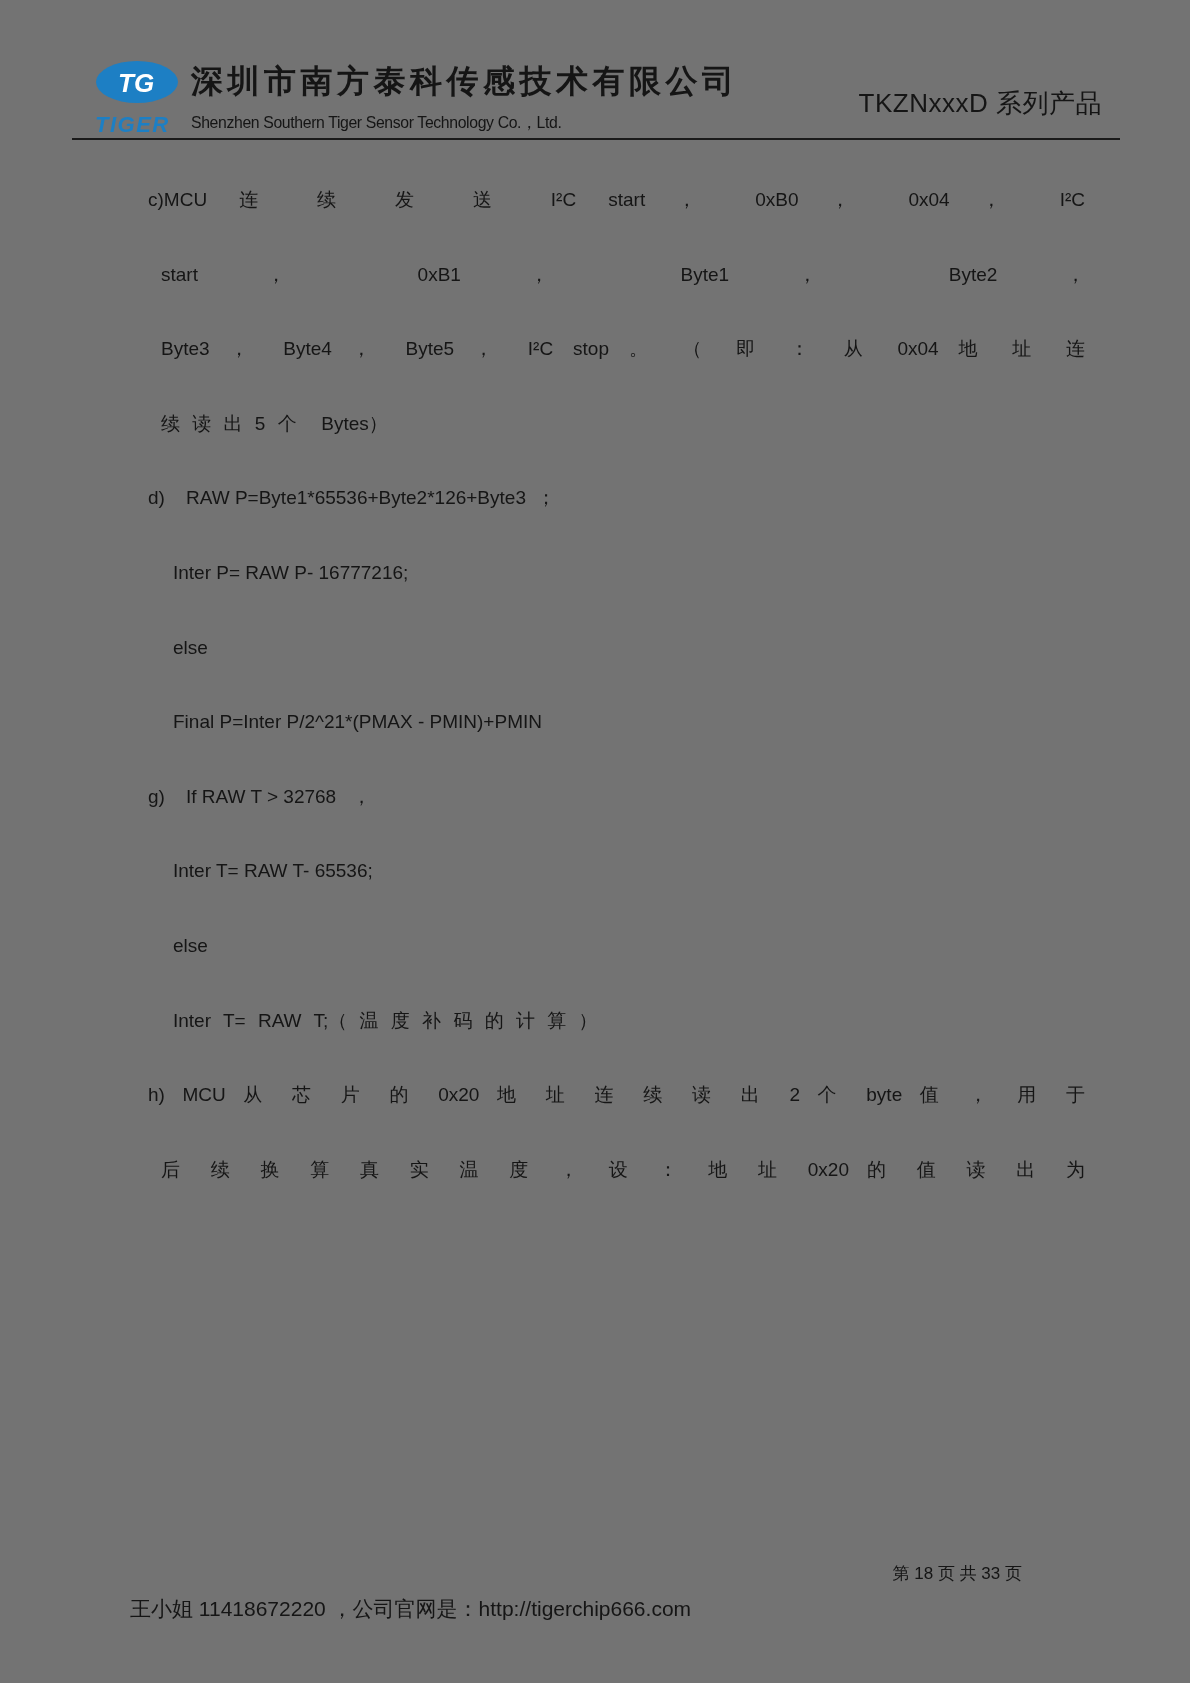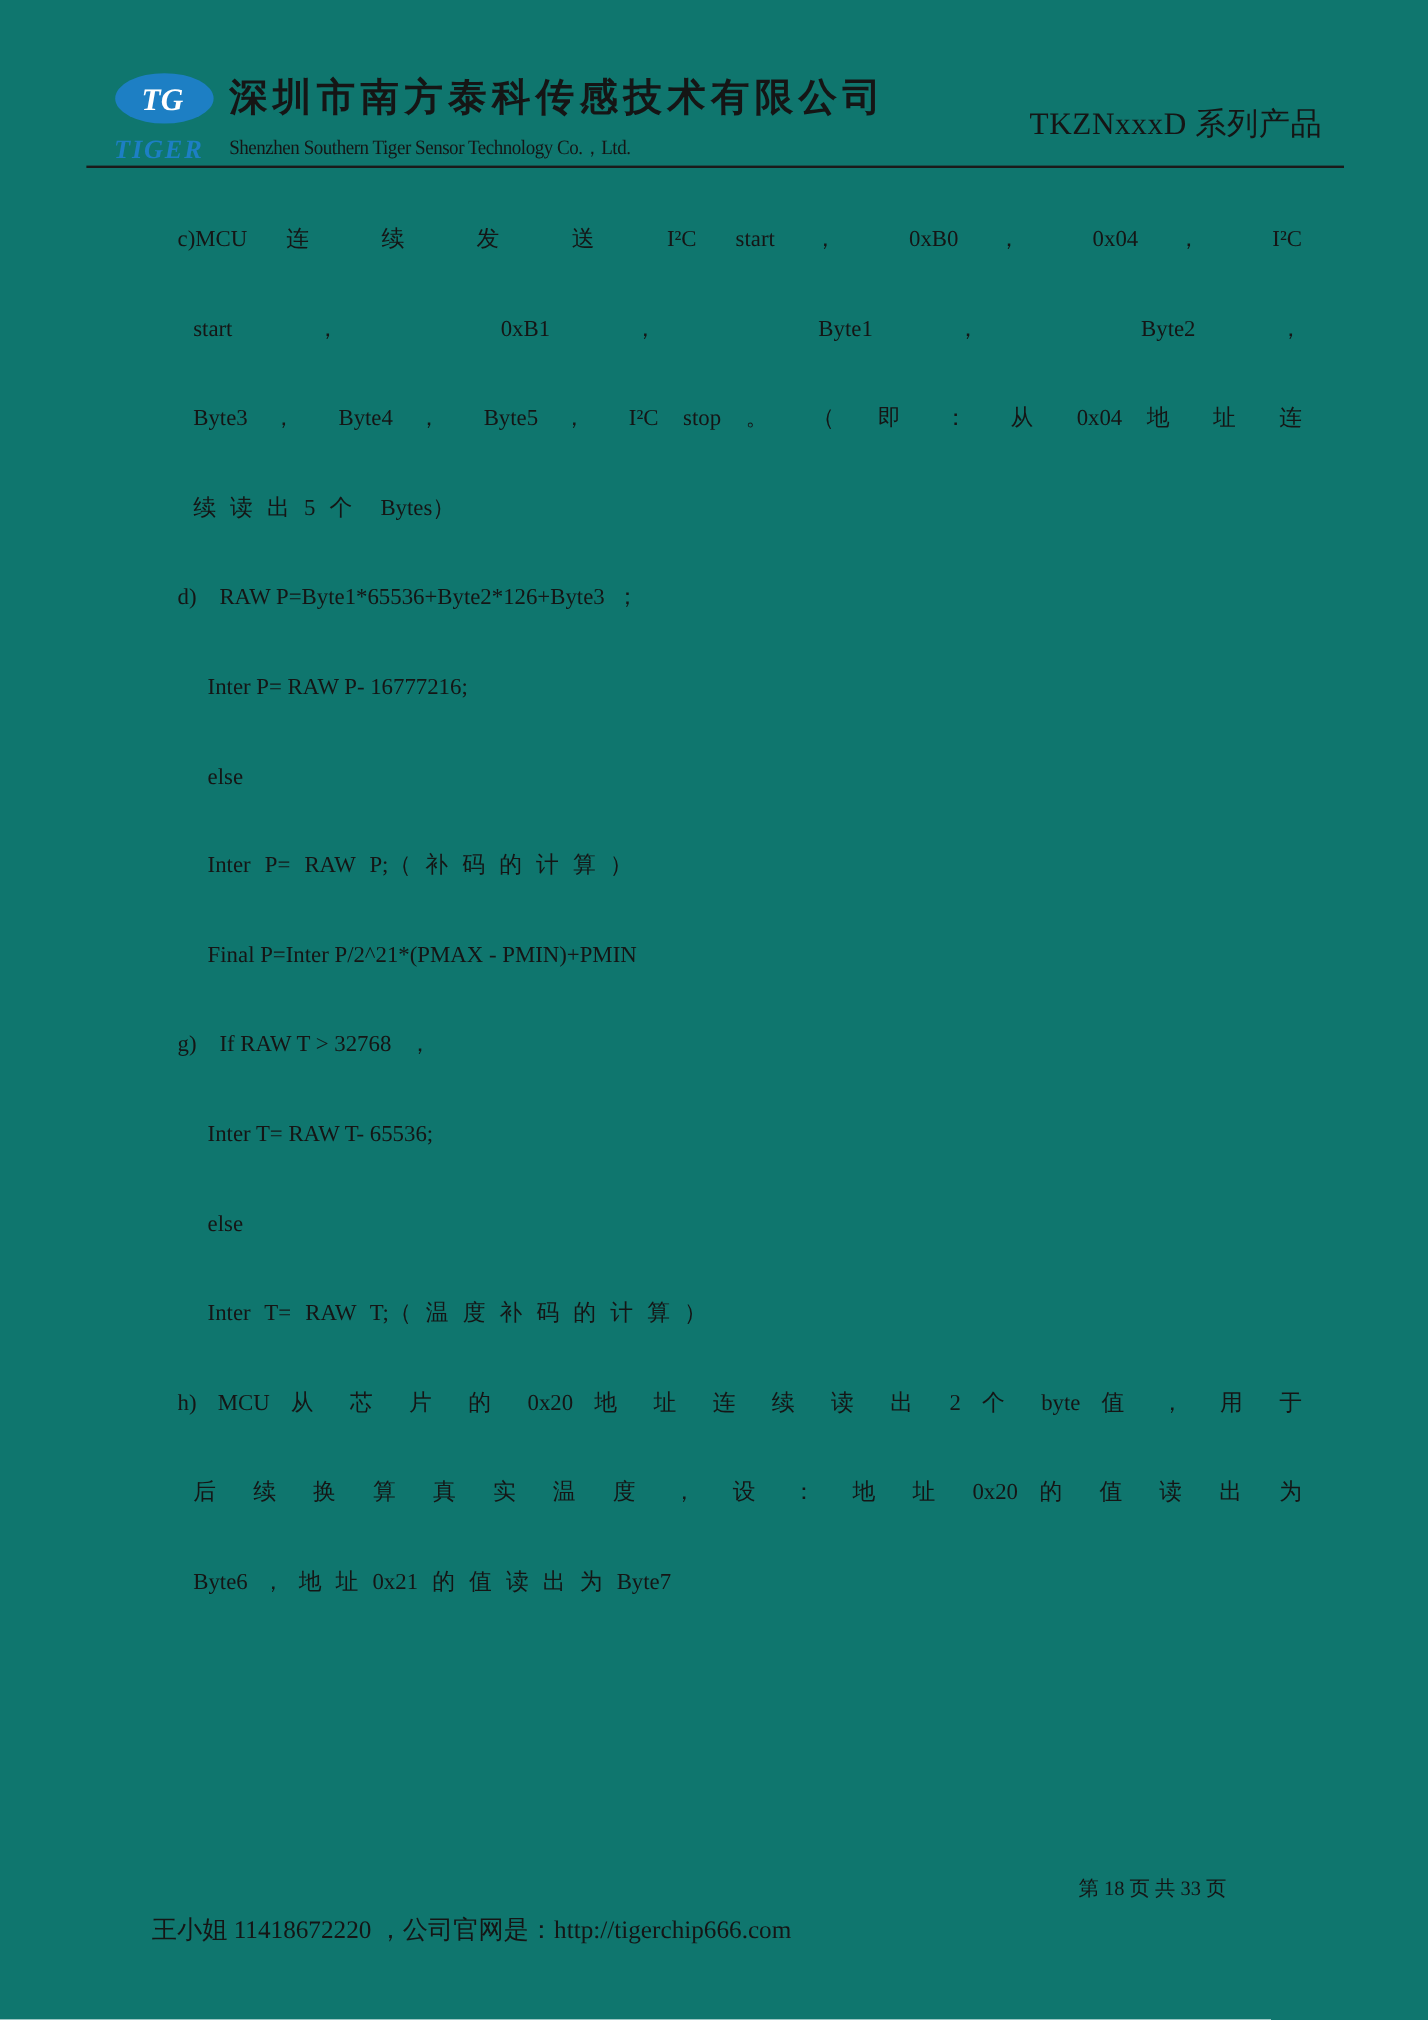--- a/index.html
+++ b/index.html
@@ -1,22 +1,22 @@
 <!DOCTYPE html>
 <html><head>
 <meta charset="utf-8">
 <style>
   html,body { margin:0; padding:0; background:#ffffff; }
   .page {
     position: relative;
     width: 1190px; height: 1683px;
     margin: 0 auto;
-    background: #0f766e;
+    background: #737373;
     color: #151515;
-    font-family: Liberation Serif, serif;
+    font-family: Liberation Sans, sans-serif;
     overflow: hidden;
   }
 
   
   .hdr { position: absolute; left: 95px; top: 52px; right: 88px; height: 86px; }
   .logo { position: absolute; left: 0; top: 8px; width: 92px; height: 80px; }
   .company { position: absolute; left: 96px; top: 8px; }
   .company-cn { font-size: 32px; font-weight: 700; letter-spacing: 4.5px; white-space: nowrap; text-align: right; }
   .company-en { font-size: 17px; letter-spacing: -0.4px; margin-top: 7px; white-space: nowrap;
                 transform: scaleX(0.93); transform-origin: left center; }
@@ -57,29 +57,27 @@
   <div class="rule"></div>
 
   <main class="doc">
     <div class="ln jf">c)MCU 连 续 发 送 I²C start ， 0xB0 ， 0x04 ， I²C</div>
     <div class="ln jf ind">start ， 0xB1 ， Byte1 ， Byte2 ，</div>
     <div class="ln jf ind">Byte3 ， Byte4 ， Byte5 ， I²C&nbsp;stop 。 （ 即 ： 从 0x04 地 址 连</div>
     <div class="ln ind gap">续 读 出 5 个  Bytes）</div>
     <div class="ln">d)    RAW P=Byte1*65536+Byte2*126+Byte3  ；</div>
     <div class="ln code">Inter P= RAW P- 16777216;</div>
     <div class="ln code">else</div>
-    <div class="ln code gap">Inter P= RAW P;（ 补 码 的 计 算 ）</div>
     <div class="ln code">Final P=Inter P/2^21*(PMAX - PMIN)+PMIN</div>
     <div class="ln">g)    If RAW T &gt; 32768   ，</div>
     <div class="ln code">Inter T= RAW T- 65536;</div>
     <div class="ln code">else</div>
     <div class="ln code gap">Inter T= RAW T;（ 温 度 补 码 的 计 算 ）</div>
     <div class="ln jf">h) MCU 从 芯 片 的 0x20 地 址 连 续 读 出 2 个 byte 值 ， 用 于</div>
     <div class="ln jf ind">后 续 换 算 真 实 温 度 ， 设 ： 地 址 0x20 的 值 读 出 为</div>
-    <div class="ln ind gap">Byte6 ， 地 址 0x21 的 值 读 出 为 Byte7</div>
   </main>
 
   <footer class="ftr">
     <div class="f-line1">
       <span>王小姐 11418672220 ，公司官网是：http://tigerchip666.com</span>
       <span class="pageinfo">第 18 页 共 33 页</span>
     </div>
 
   </footer>
 

